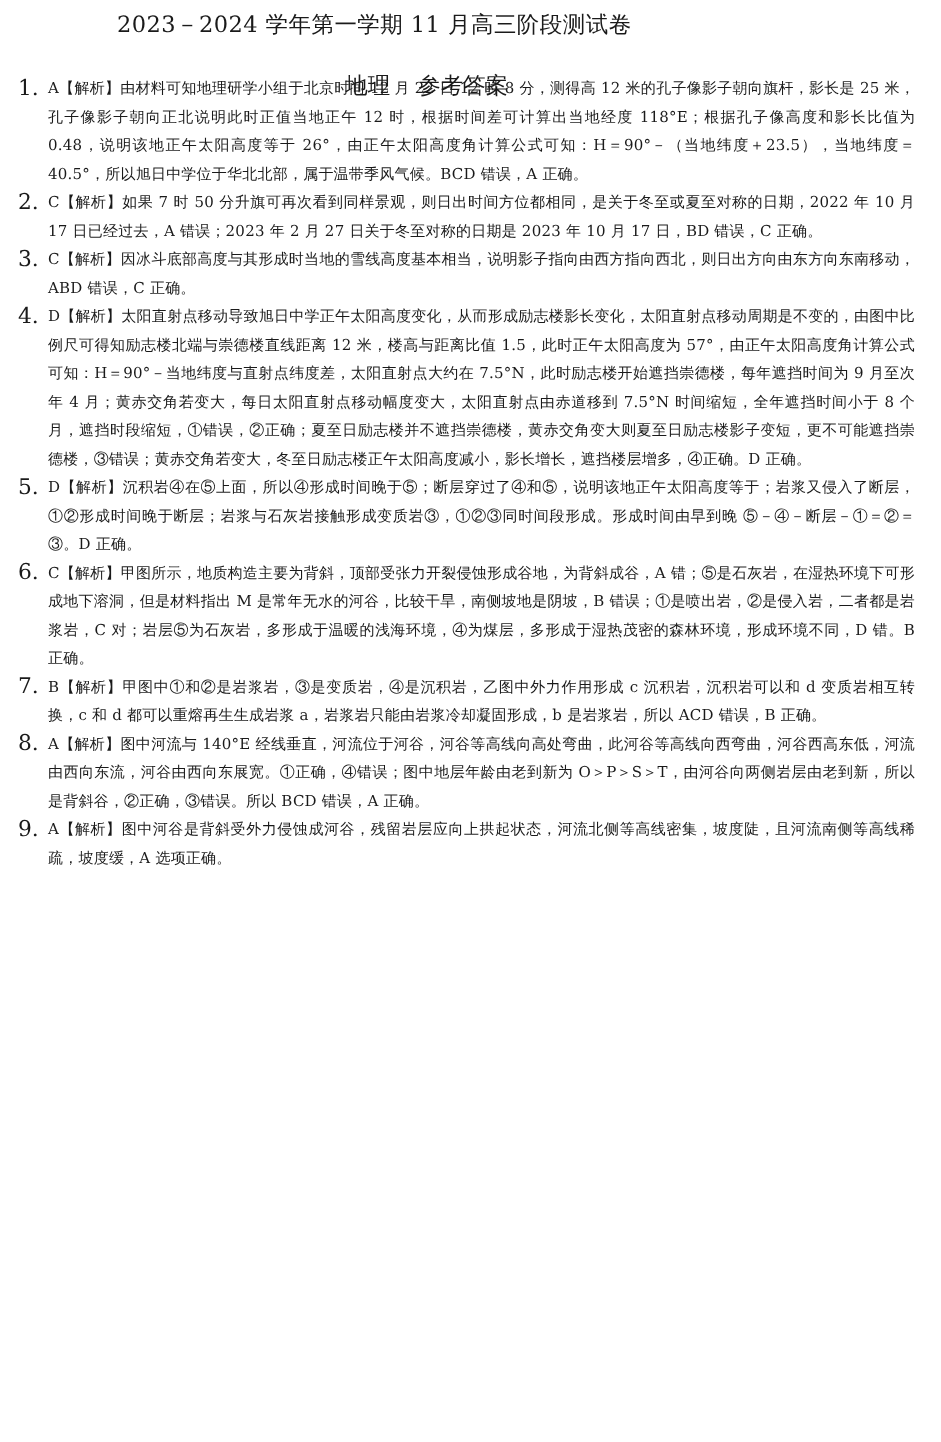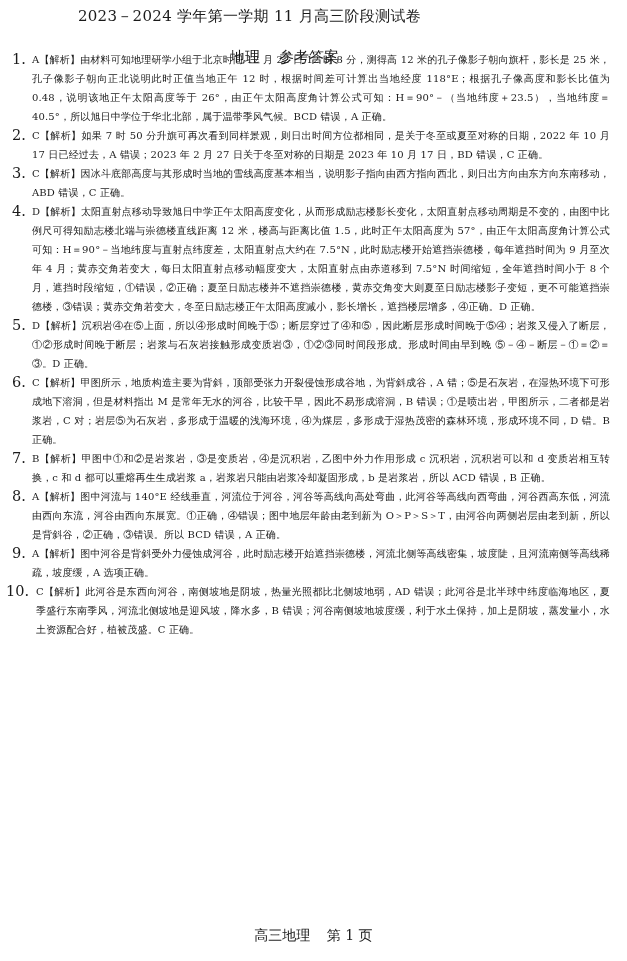--- a/index.html
+++ b/index.html
@@ -58,41 +58,33 @@
     <div class="item">
       <span class="num">3.</span>
       <div class="body">C【解析】因冰斗底部高度与其形成时当地的雪线高度基本相当，说明影子指向由西方指向西北，则日出方向由东方向东南移动，ABD 错误，C 正确。</div>
     </div>
     <div class="item">
       <span class="num">4.</span>
       <div class="body">D【解析】太阳直射点移动导致旭日中学正午太阳高度变化，从而形成励志楼影长变化，太阳直射点移动周期是不变的，由图中比例尺可得知励志楼北端与崇德楼直线距离 12 米，楼高与距离比值 1.5，此时正午太阳高度为 57°，由正午太阳高度角计算公式可知：H＝90°－当地纬度与直射点纬度差，太阳直射点大约在 7.5°N，此时励志楼开始遮挡崇德楼，每年遮挡时间为 9 月至次年 4 月；黄赤交角若变大，每日太阳直射点移动幅度变大，太阳直射点由赤道移到 7.5°N 时间缩短，全年遮挡时间小于 8 个月，遮挡时段缩短，①错误，②正确；夏至日励志楼并不遮挡崇德楼，黄赤交角变大则夏至日励志楼影子变短，更不可能遮挡崇德楼，③错误；黄赤交角若变大，冬至日励志楼正午太阳高度减小，影长增长，遮挡楼层增多，④正确。D 正确。</div>
     </div>
     <div class="item">
       <span class="num">5.</span>
-      <div class="body">D【解析】沉积岩④在⑤上面，所以④形成时间晚于⑤；断层穿过了④和⑤，因此断层形成时间晚于⑤④；岩浆又侵入了断层，①②形成时间晚于断层；岩浆与石灰岩接触形成变质岩③，①②③同时间段形成。形成时间由早到晚 ⑤－④－断层－①＝②＝③。D 正确。</div>
+      <div class="body">D【解析】沉积岩④在⑤上面，所以④形成时间晚于⑤；断层穿过了④和⑤，说明该地正午太阳高度等于；岩浆又侵入了断层，①②形成时间晚于断层；岩浆与石灰岩接触形成变质岩③，①②③同时间段形成。形成时间由早到晚 ⑤－④－断层－①＝②＝③。D 正确。</div>
     </div>
     <div class="item">
       <span class="num">6.</span>
-      <div class="body">C【解析】甲图所示，地质构造主要为背斜，顶部受张力开裂侵蚀形成谷地，为背斜成谷，A 错；⑤是石灰岩，在湿热环境下可形成地下溶洞，但是材料指出 M 是常年无水的河谷，比较干旱，因此不易形成溶洞，B 错误；①是喷出岩，甲图所示，二者都是岩浆岩，C 对；岩层⑤为石灰岩，多形成于温暖的浅海环境，④为煤层，多形成于湿热茂密的森林环境，形成环境不同，D 错。B 正确。</div>
+      <div class="body">C【解析】甲图所示，地质构造主要为背斜，顶部受张力开裂侵蚀形成谷地，为背斜成谷，A 错；⑤是石灰岩，在湿热环境下可形成地下溶洞，但是材料指出 M 是常年无水的河谷，比较干旱，南侧坡地是阴坡，B 错误；①是喷出岩，②是侵入岩，二者都是岩浆岩，C 对；岩层⑤为石灰岩，多形成于温暖的浅海环境，④为煤层，多形成于湿热茂密的森林环境，形成环境不同，D 错。B 正确。</div>
     </div>
     <div class="item">
       <span class="num">7.</span>
       <div class="body">B【解析】甲图中①和②是岩浆岩，③是变质岩，④是沉积岩，乙图中外力作用形成 c 沉积岩，沉积岩可以和 d 变质岩相互转换，c 和 d 都可以重熔再生生成岩浆 a，岩浆岩只能由岩浆冷却凝固形成，b 是岩浆岩，所以 ACD 错误，B 正确。</div>
     </div>
     <div class="item">
       <span class="num">8.</span>
       <div class="body">A【解析】图中河流与 140°E 经线垂直，河流位于河谷，河谷等高线向高处弯曲，此河谷等高线向西弯曲，河谷西高东低，河流由西向东流，河谷由西向东展宽。①正确，④错误；图中地层年龄由老到新为 O＞P＞S＞T，由河谷向两侧岩层由老到新，所以是背斜谷，②正确，③错误。所以 BCD 错误，A 正确。</div>
     </div>
     <div class="item">
       <span class="num">9.</span>
-      <div class="body">A【解析】图中河谷是背斜受外力侵蚀成河谷，此时励志楼开始遮挡崇德楼，河流北侧等高线密集，坡度陡，且河流南侧等高线稀疏，坡度缓，A 选项正确。</div>
-    </div>
-    <div class="item wide">
-      <span class="num">10.</span>
-      <div class="body">C【解析】此河谷是东西向河谷，南侧坡地是阴坡，热量光照都比北侧坡地弱，AD 错误；此河谷是北半球中纬度临海地区，夏季盛行东南季风，河流北侧坡地是迎风坡，降水多，B 错误；河谷南侧坡地坡度缓，利于水土保持，加上是阴坡，蒸发量小，水土资源配合好，植被茂盛。C 正确。</div>
+      <div class="body">A【解析】图中河谷是背斜受外力侵蚀成河谷，残留岩层应向上拱起状态，河流北侧等高线密集，坡度陡，且河流南侧等高线稀疏，坡度缓，A 选项正确。</div>
     </div>
   </div>
 
-  <div class="footer">
-    <span>高三地理</span>
-    <span>第 1 页</span>
-  </div>
 </div>
 
 </body></html>

